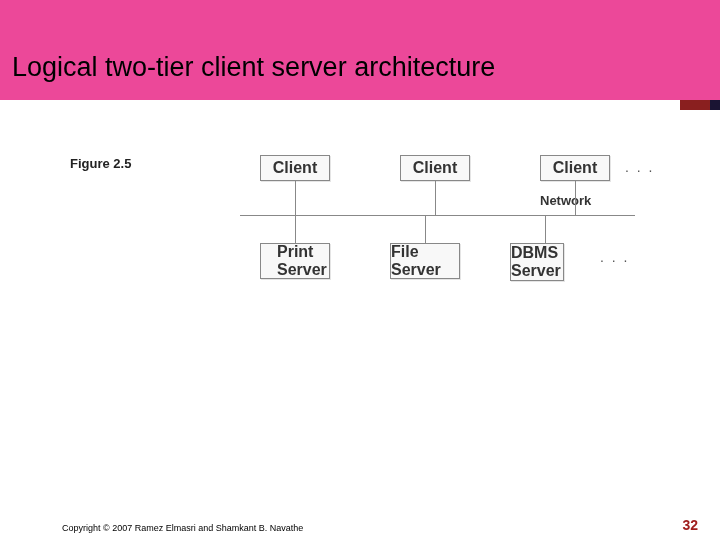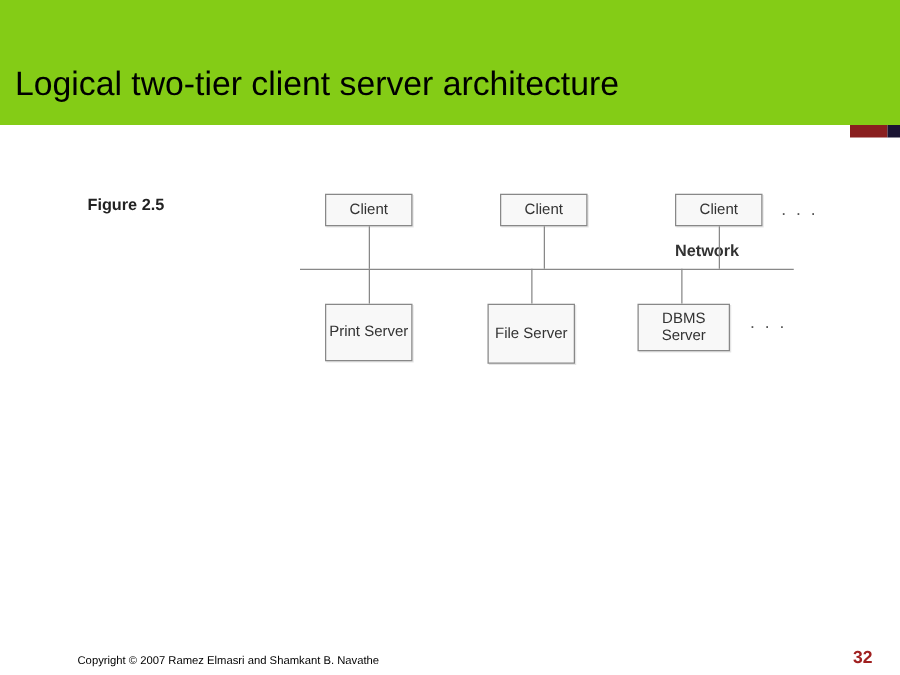--- a/index.html
+++ b/index.html
@@ -7,21 +7,21 @@
       width: 720px;
       height: 540px;
       background: #ffffff;
       font-family: Arial, sans-serif;
       position: relative;
       overflow: hidden;
     }
     .title-bar {
       width: 100%;
       height: 100px;
-      background: #84cc16;
+      background: #ec4899;
       position: relative;
     }
     .slide-title {
       position: absolute;
       top: 52px;
       left: 12px;
       font-size: 27px;
       color: #000000;
       font-weight: normal;
     }
@@ -71,35 +71,36 @@
       position: absolute;
       left: 170px;
       top: 0;
       width: 430px;
       height: 140px;
     }
     .node-box {
       position: absolute;
       border: 1px solid #888;
       background: #f8f8f8;
-      font-size: 12px;
+      font-size: 16px;
       color: #333;
-      text-align: center;
+      text-align: left;
       display: flex;
       align-items: center;
       justify-content: center;
       line-height: 1.15;
       box-shadow: 1px 1px 0 rgba(0,0,0,0.1);
+      font-weight: bold;
     }
     .client-1 { left: 20px;  top: 0;  width: 70px; height: 26px; }
     .client-2 { left: 160px; top: 0;  width: 70px; height: 26px; }
     .client-3 { left: 300px; top: 0;  width: 70px; height: 26px; }
-    .server-1 { left: 20px;  top: 88px; width: 70px; height: 46px; }
-    .server-2 { left: 150px; top: 88px; width: 70px; height: 48px; }
-    .server-3 { left: 270px; top: 88px; width: 74px; height: 38px; }
+    .server-1 { left: 20px;  top: 88px; width: 70px; height: 36px; padding-left: 16px; }
+    .server-2 { left: 150px; top: 88px; width: 70px; height: 36px; }
+    .server-3 { left: 270px; top: 88px; width: 54px; height: 38px; }
     .network-line {
       position: absolute;
       top: 60px;
       left: 0;
       width: 395px;
       height: 1px;
       background: #888;
     }
     .network-label {
       position: absolute;

